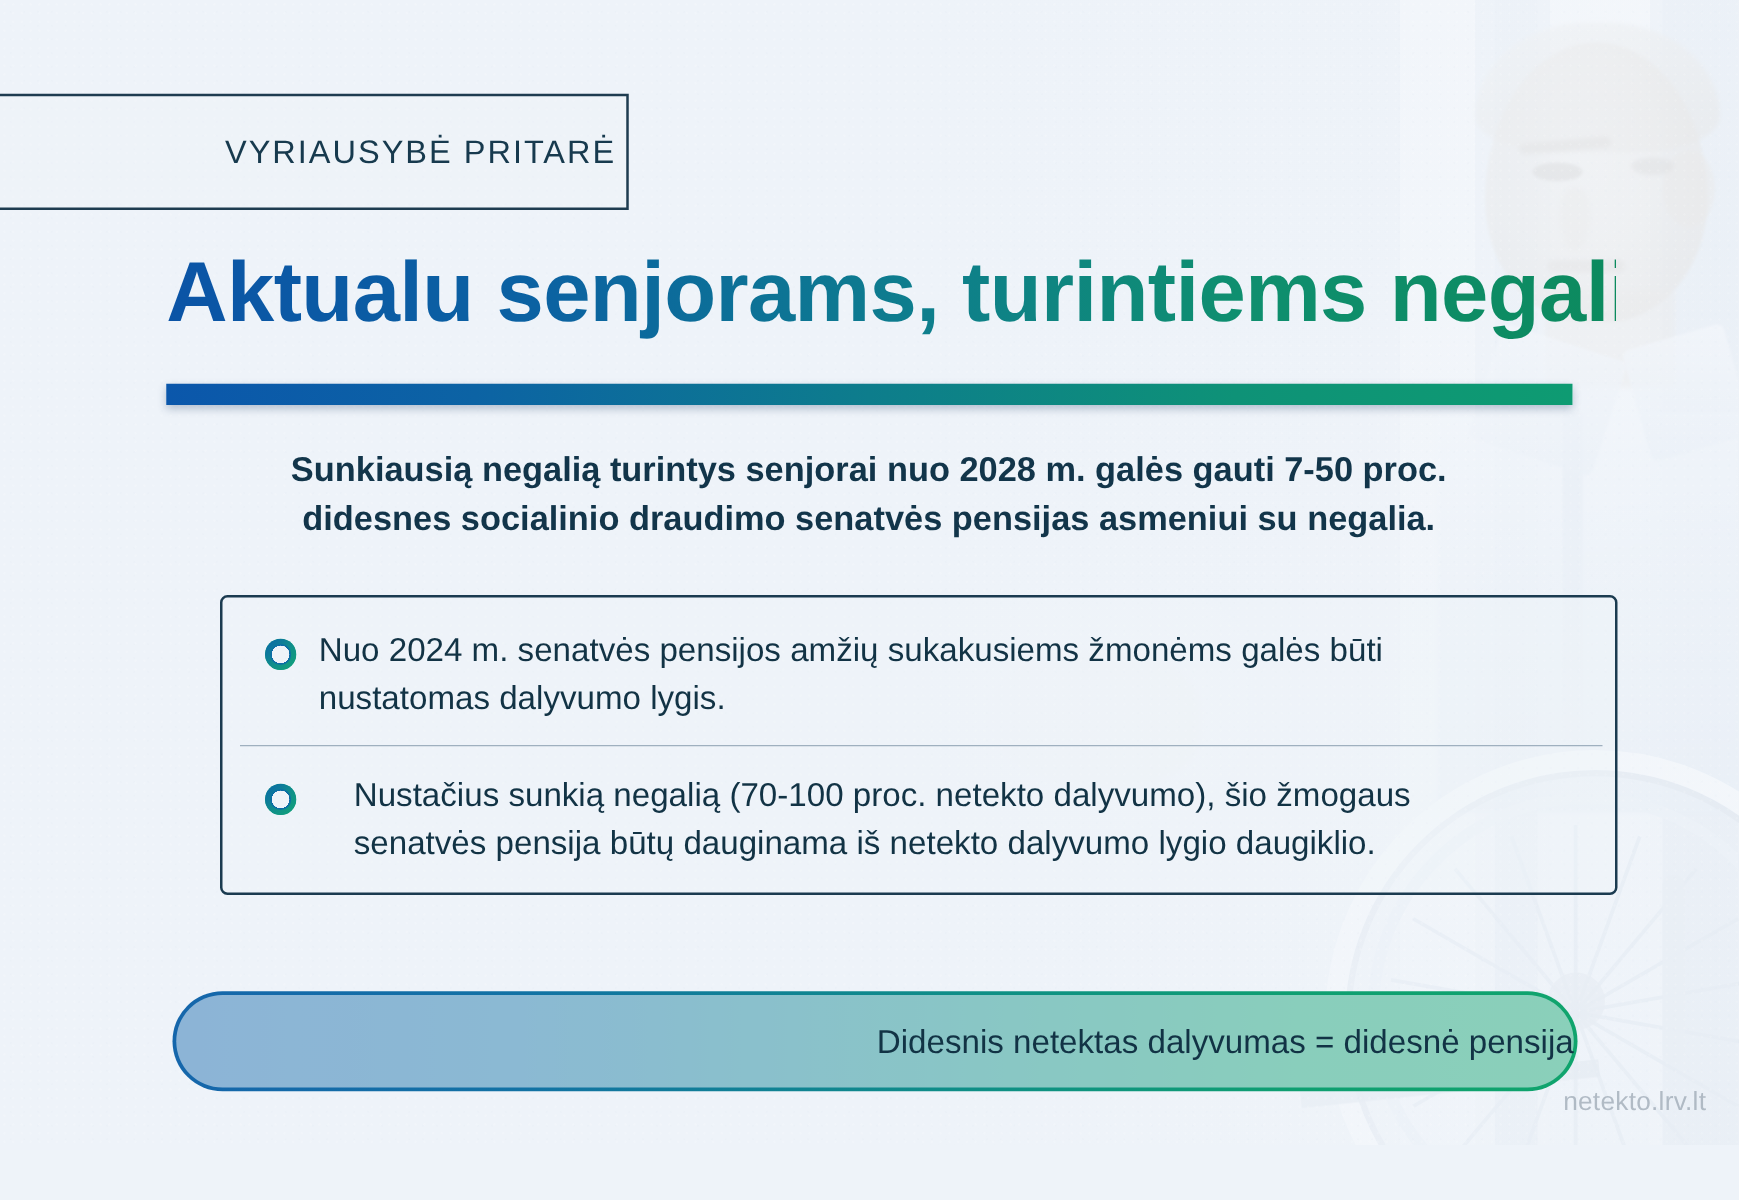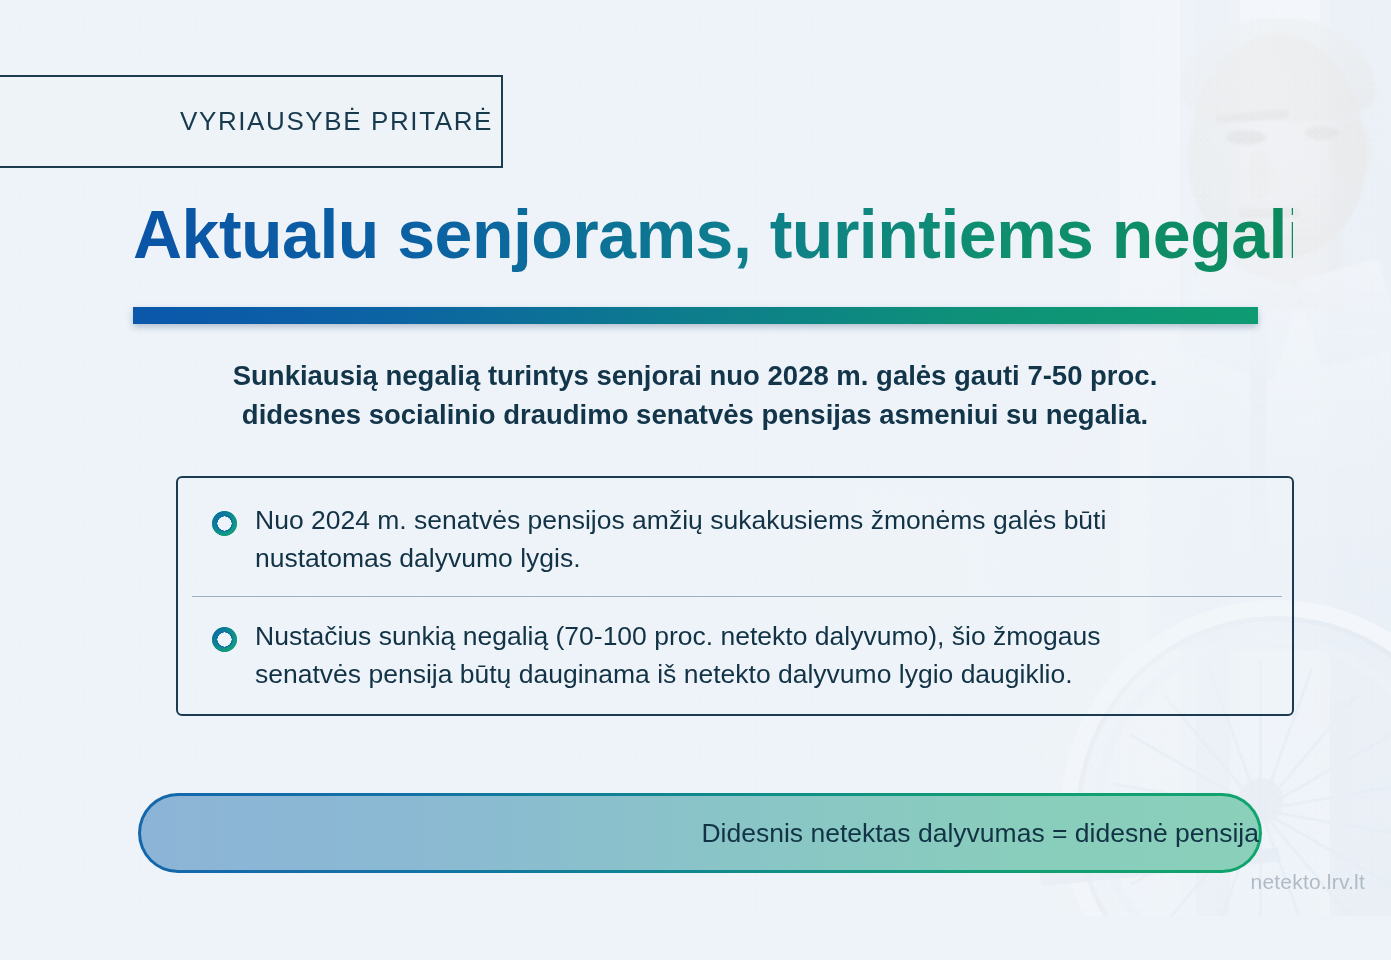--- a/index.html
+++ b/index.html
@@ -226,21 +226,21 @@
     background:rgba(240,245,250,.30);
     margin-left:36px;
   }
   .row{
     position:absolute;left:0;width:100%;
     display:flex;align-items:flex-start;
     padding:0 42px 0 34px;
     box-sizing:border-box;
   }
   .row1{top:24px;}
-  .row2{top:140px;}
+  .row2{top:140px;gap:28px;}
   .sep{
     position:absolute;left:14px;top:118px;width:1090px;height:1px;
     background:#9fb0bf;
   }
   .dot{
     flex:0 0 auto;
     width:25px;height:25px;border-radius:50%;
     margin-top:9px;margin-right:18px;
     background:
       radial-gradient(closest-side, rgba(240,245,250,0) 56%, #0b6aa8 57%, #12a07c 100%);

